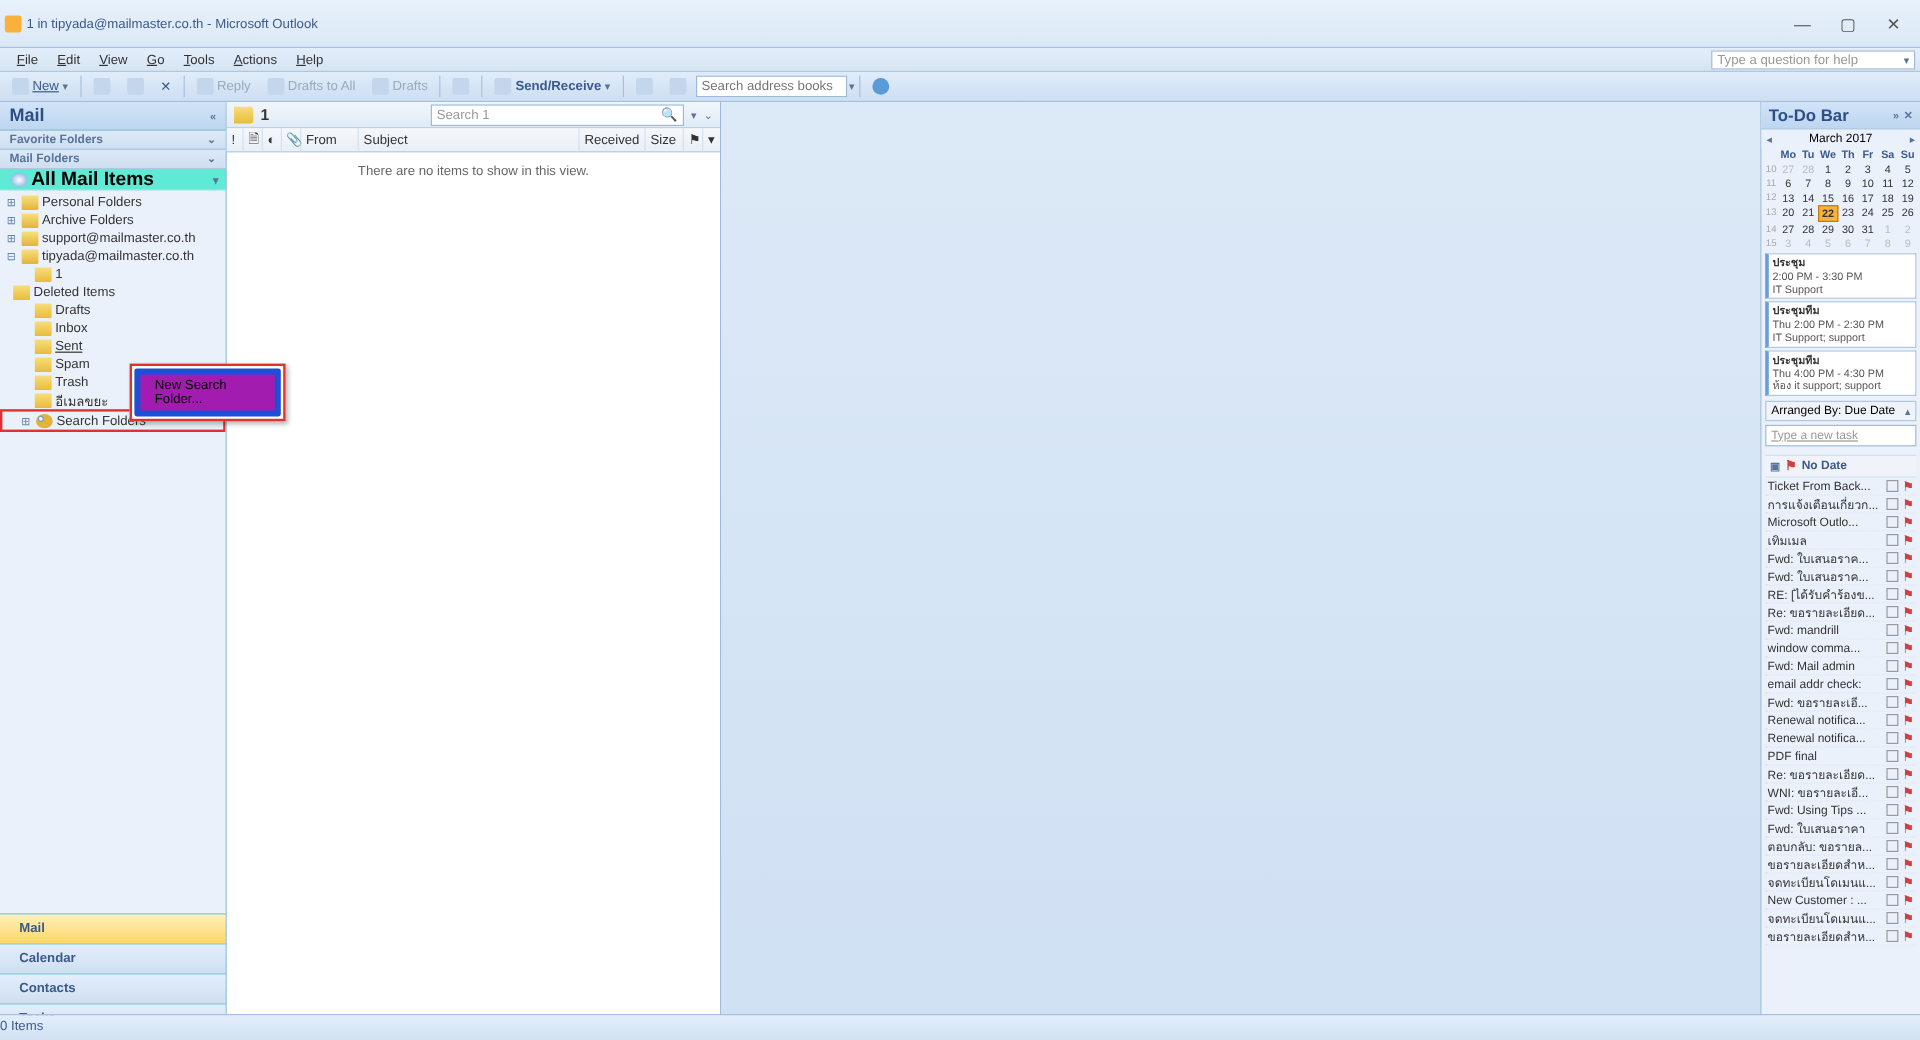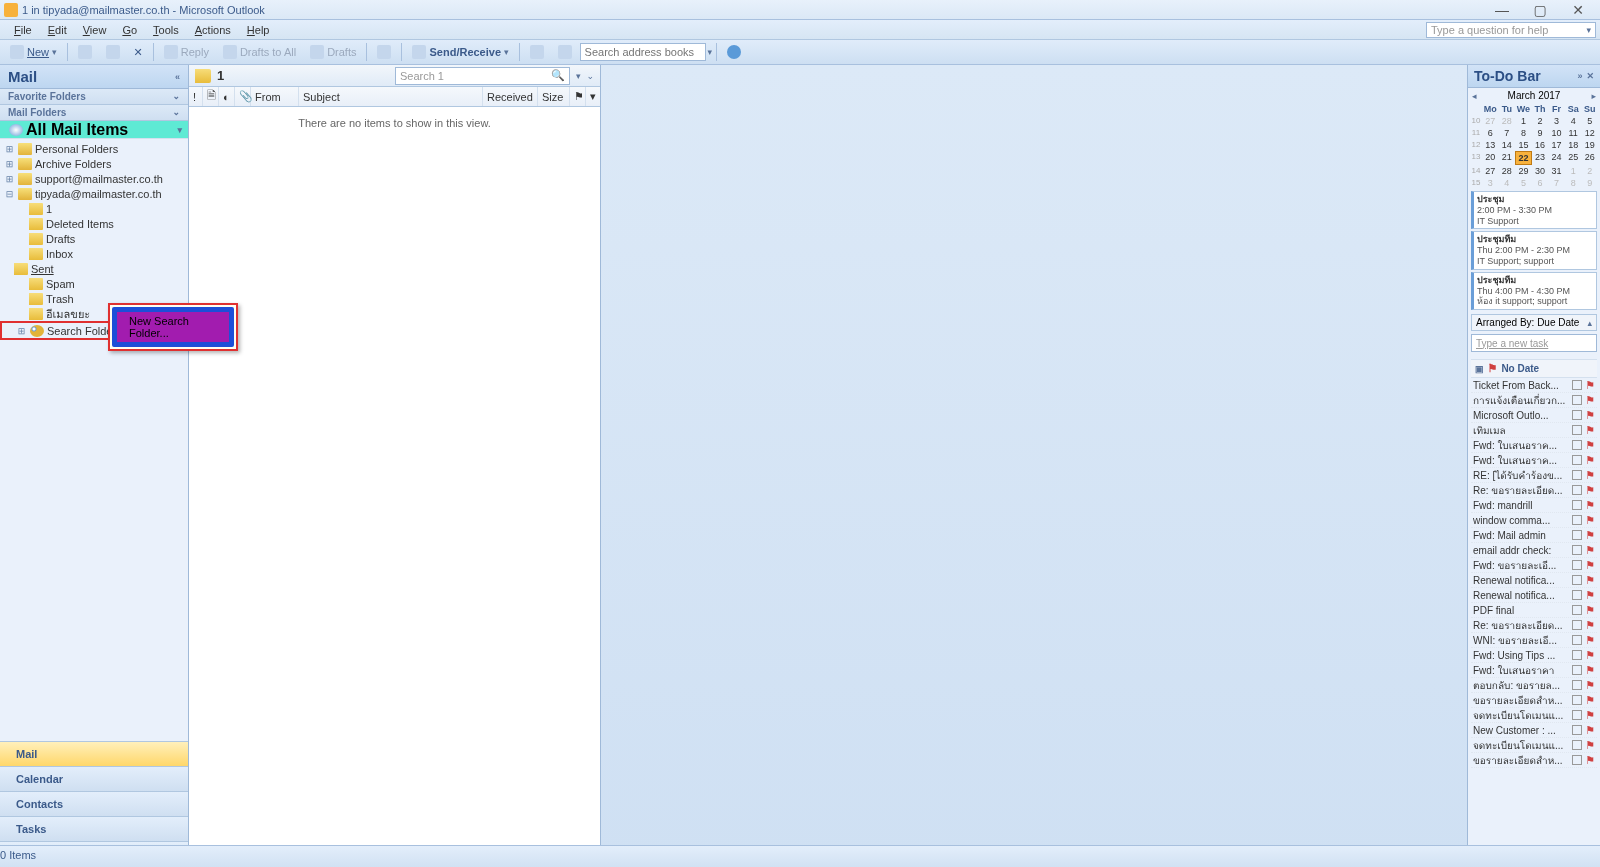--- a/index.html
+++ b/index.html
@@ -1,19 +1,19 @@
 <!DOCTYPE html>
 <html><head>
 <meta charset="utf-8">
 <style>
 * { box-sizing: border-box; margin: 0; padding: 0; font-family: "Segoe UI", Tahoma, sans-serif; }
 body { width: 1600px; height: 867px; background: #d6e5f3; overflow: hidden; position: relative; }
 
 
-.titlebar { height: 20px; background: linear-gradient(#e8f1fb,#dbe8f6); display: flex; align-items: center; padding: 0 4px; font-size: 11px; color: #3b5a8a; border-bottom: 1px solid #a8c0de; }
+.titlebar { height: 40px; background: linear-gradient(#e8f1fb,#dbe8f6); display: flex; align-items: center; padding: 0 4px; font-size: 11px; color: #3b5a8a; border-bottom: 1px solid #a8c0de; }
 .titlebar .app-icon { width: 14px; height: 14px; background: #f7b13c; border-radius: 2px; margin-right: 4px; display:inline-block;}
 .titlebar .title { flex: 1; }
 .win-btns { display: flex; gap: 14px; padding-right: 6px; }
 .win-btn { width: 24px; height: 16px; display:flex; align-items:center; justify-content:center; font-size: 14px; color:#555; cursor:pointer;}
 
 
 .menubar { height: 20px; background: linear-gradient(#e3eefb,#d6e5f3); display: flex; align-items: center; font-size: 11px; color: #333; padding: 0 6px; border-bottom: 1px solid #b0c7e0; position:relative;}
 .menu-item { padding: 2px 8px; cursor:pointer; }
 .helpbox { position:absolute; right:4px; top:2px; width: 170px; height: 16px; background:#fff; border:1px solid #9fb9d8; font-size:11px; padding:0 4px; color:#999; display:flex; align-items:center;}
 
@@ -46,21 +46,21 @@
 .nav-btn { height:25px; background: linear-gradient(#e3eefb,#cfdff1); border-top:1px solid #b0c7e0; display:flex; align-items:center; padding:0 8px; font-size:11px; font-weight:bold; color:#3b5a8a; gap:8px; cursor:pointer;}
 .nav-btn.active { background: linear-gradient(#fff0bb, #ffd76a);}
 .nav-icons-row { height:22px; background: linear-gradient(#e3eefb,#cfdff1); border-top:1px solid #b0c7e0; display:flex; justify-content:flex-end; align-items:center; padding:0 6px; gap:6px;}
 .mini-ic { width:14px; height:14px; background:#d8a73e; border-radius:2px;}
 
 
 .listpane { width: 412px; background:#fff; border-right:1px solid #9fb9d8; display:flex; flex-direction:column;}
 .list-header { height:22px; background: linear-gradient(#f2f6fb,#e0ebf7); border-bottom:1px solid #b0c7e0; display:flex; align-items:center; padding:0 6px; gap:6px;}
 .folder-ic { width:16px; height:14px; background: linear-gradient(#f7dd7a,#e8bc3a); border-radius:0 2px 2px 0;}
 .folder-name { font-size:13px; font-weight:bold; color:#333; flex:1;}
-.search-box { width:175px; height:18px; border:1px solid #9fb9d8; font-size:11px; padding:0 4px; color:#999; display:flex; align-items:center; justify-content:space-between; background:#fff;}
+.search-box { width:211px; height:18px; border:1px solid #9fb9d8; font-size:11px; padding:0 4px; color:#999; display:flex; align-items:center; justify-content:space-between; background:#fff;}
 .list-cols { height:20px; background: linear-gradient(#f5f8fc,#e8eff8); border-bottom:1px solid #b0c7e0; display:flex; font-size:11px; color:#333; align-items:center;}
 .col { border-right:1px solid #d4e0ee; height:100%; display:flex; align-items:center; padding:0 4px;}
 .empty-msg { text-align:center; font-size:11px; color:#666; padding:10px;}
 
 
 .readpane { flex:1; background: linear-gradient(#dce9f7,#cfe0f3); border-right:1px solid #9fb9d8;}
 
 
 .todobar { width: 132px; background:#eaf1fb; display:flex; flex-direction:column; font-size:10px;}
 .todo-header { background: linear-gradient(#d2e3f7,#bdd6f0); padding:3px 6px; font-size:14px; font-weight:bold; color:#2c4f85; border-bottom:1px solid #9fb9d8; display:flex; justify-content:space-between; align-items:center;}
@@ -210,33 +210,33 @@
         </div>
         <div class="tree-row">
           <span class="exp">⊟</span>
           <span class="ic ic-root"></span>
           <span>tipyada@mailmaster.co.th</span>
         </div>
         <div class="tree-row" style="padding-left: 26px;">
           <span class="ic ic-folder"></span>
           <span>1</span>
         </div>
+        <div class="tree-row" style="padding-left: 8px;">
+          <span class="ic ic-folder"></span>
+          <span>Deleted Items</span>
+        </div>
+        <div class="tree-row" style="padding-left: 26px; text-align: center;">
+          <span class="ic ic-folder"></span>
+          <span>Drafts</span>
+        </div>
         <div class="tree-row" style="padding-left: 26px;">
           <span class="ic ic-folder"></span>
-          <span>Deleted Items</span>
-        </div>
-        <div class="tree-row" style="padding-left: 26px; text-align: center;">
-          <span class="ic ic-folder"></span>
-          <span>Drafts</span>
-        </div>
-        <div class="tree-row" style="padding-left: 26px;">
-          <span class="ic ic-folder"></span>
           <span>Inbox</span>
         </div>
-        <div class="tree-row" style="padding-left: 11px; text-decoration: underline;">
+        <div class="tree-row" style="padding-left: 26px; text-decoration: underline;">
           <span class="ic ic-folder"></span>
           <span>Sent</span>
         </div>
         <div class="tree-row" style="padding-left: 26px;">
           <span class="ic ic-folder"></span>
           <span>Spam</span>
         </div>
         <div class="tree-row" style="padding-left: 26px;">
           <span class="ic ic-folder"></span>
           <span>Trash</span>

